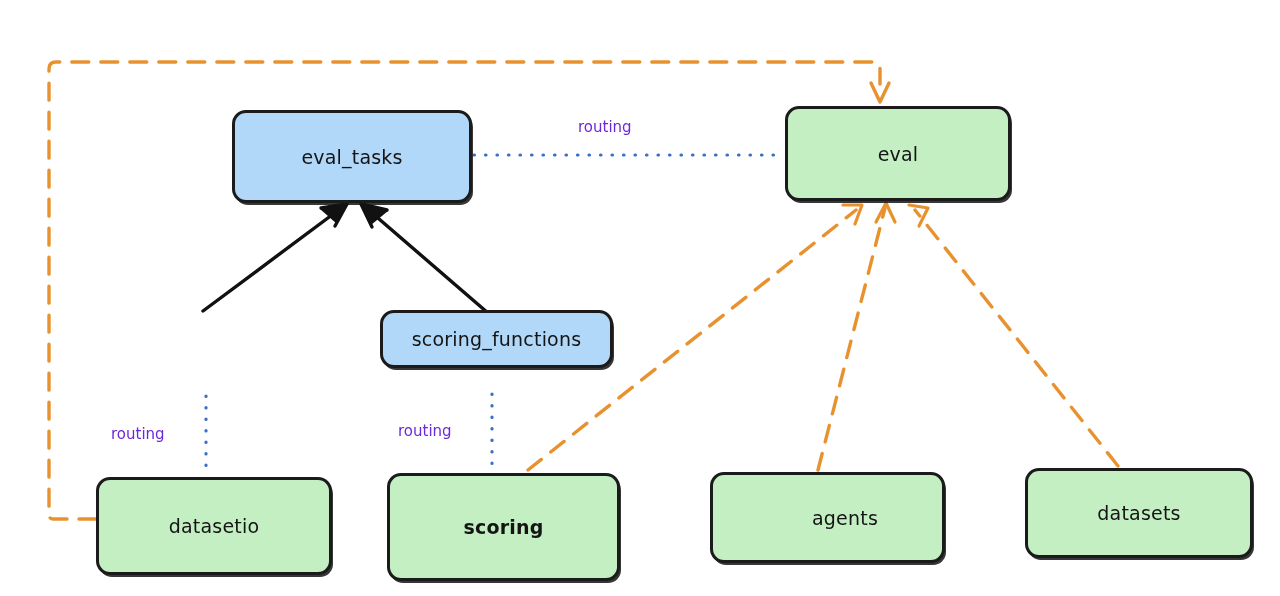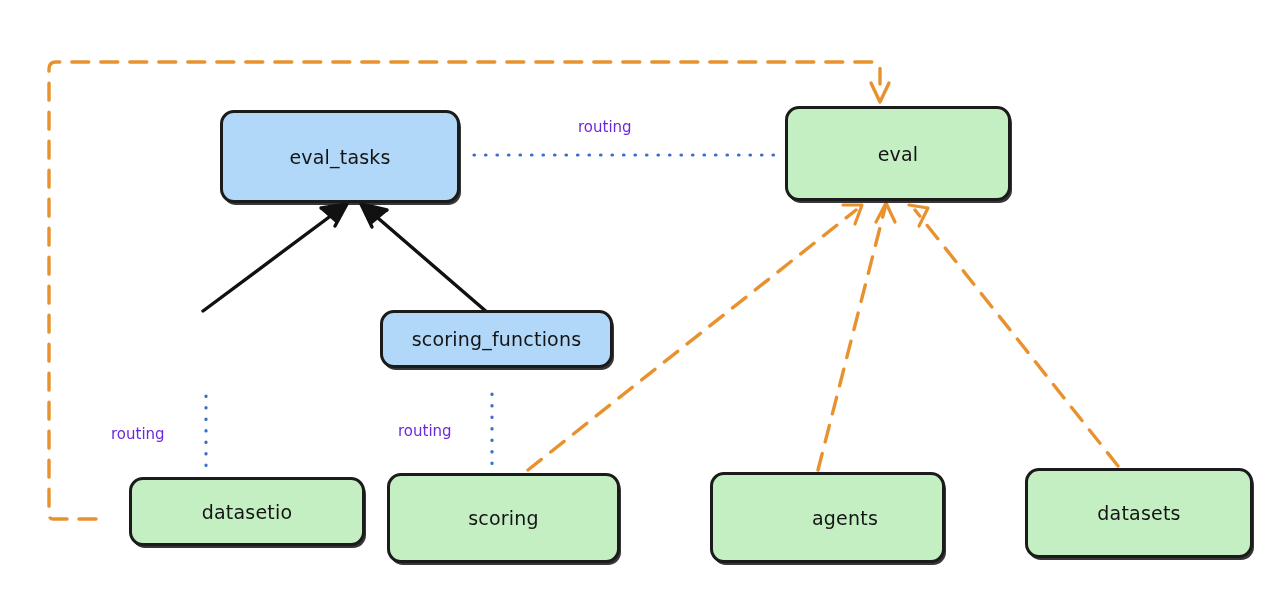--- a/index.html
+++ b/index.html
@@ -99,38 +99,38 @@
       <path d="M 818 470 L 885 208" fill="none" stroke="#e8922f" stroke-width="3.4" stroke-linecap="round" stroke-dasharray="17 12"></path>
       <path d="M 876 222 L 886 203 L 895 222" fill="none" stroke="#e8922f" stroke-width="3.2" stroke-linecap="round" stroke-linejoin="round"></path>
     </g>
 
     <g>
       <path d="M 1118 466 L 915 210" fill="none" stroke="#e8922f" stroke-width="3.4" stroke-linecap="round" stroke-dasharray="17 12"></path>
       <path d="M 909 205 L 928 208 L 919 226" fill="none" stroke="#e8922f" stroke-width="3.2" stroke-linecap="round" stroke-linejoin="round"></path>
     </g>
   </svg>
 
-  <div class="node api" style="left:220px; top:110px; width:240px; height:93px;">
+  <div class="node api" style="left:232px; top:110px; width:240px; height:93px;">
     <span class="node-label">eval_tasks</span>
   </div>
 
   <div class="node provider" style="left:785px; top:106px; width:226px; height:95px;">
     <span class="node-label">eval</span>
   </div>
 
 
   <div class="node api" style="left:380px; top:310px; width:233px; height:58px;">
     <span class="node-label">scoring_functions</span>
   </div>
 
-  <div class="node provider" style="left:96px; top:477px; width:236px; height:69px;margin-left:33px;">
+  <div class="node provider" style="left:96px; top:477px; width:236px; height:98px;">
     <span class="node-label">datasetio</span>
   </div>
 
-  <div class="node provider" style="left:387px; top:473px; width:233px; height:90px;">
+  <div class="node provider" style="left:387px; top:473px; width:233px; height:108px;font-weight:bold;">
     <span class="node-label">scoring</span>
   </div>
 
   <div class="node provider" style="left:710px; top:472px; width:235px; height:91px;padding-left:35px;">
     <span class="node-label">agents</span>
   </div>
 
   <div class="node provider" style="left:1025px; top:468px; width:228px; height:90px;">
     <span class="node-label">datasets</span>
   </div>

